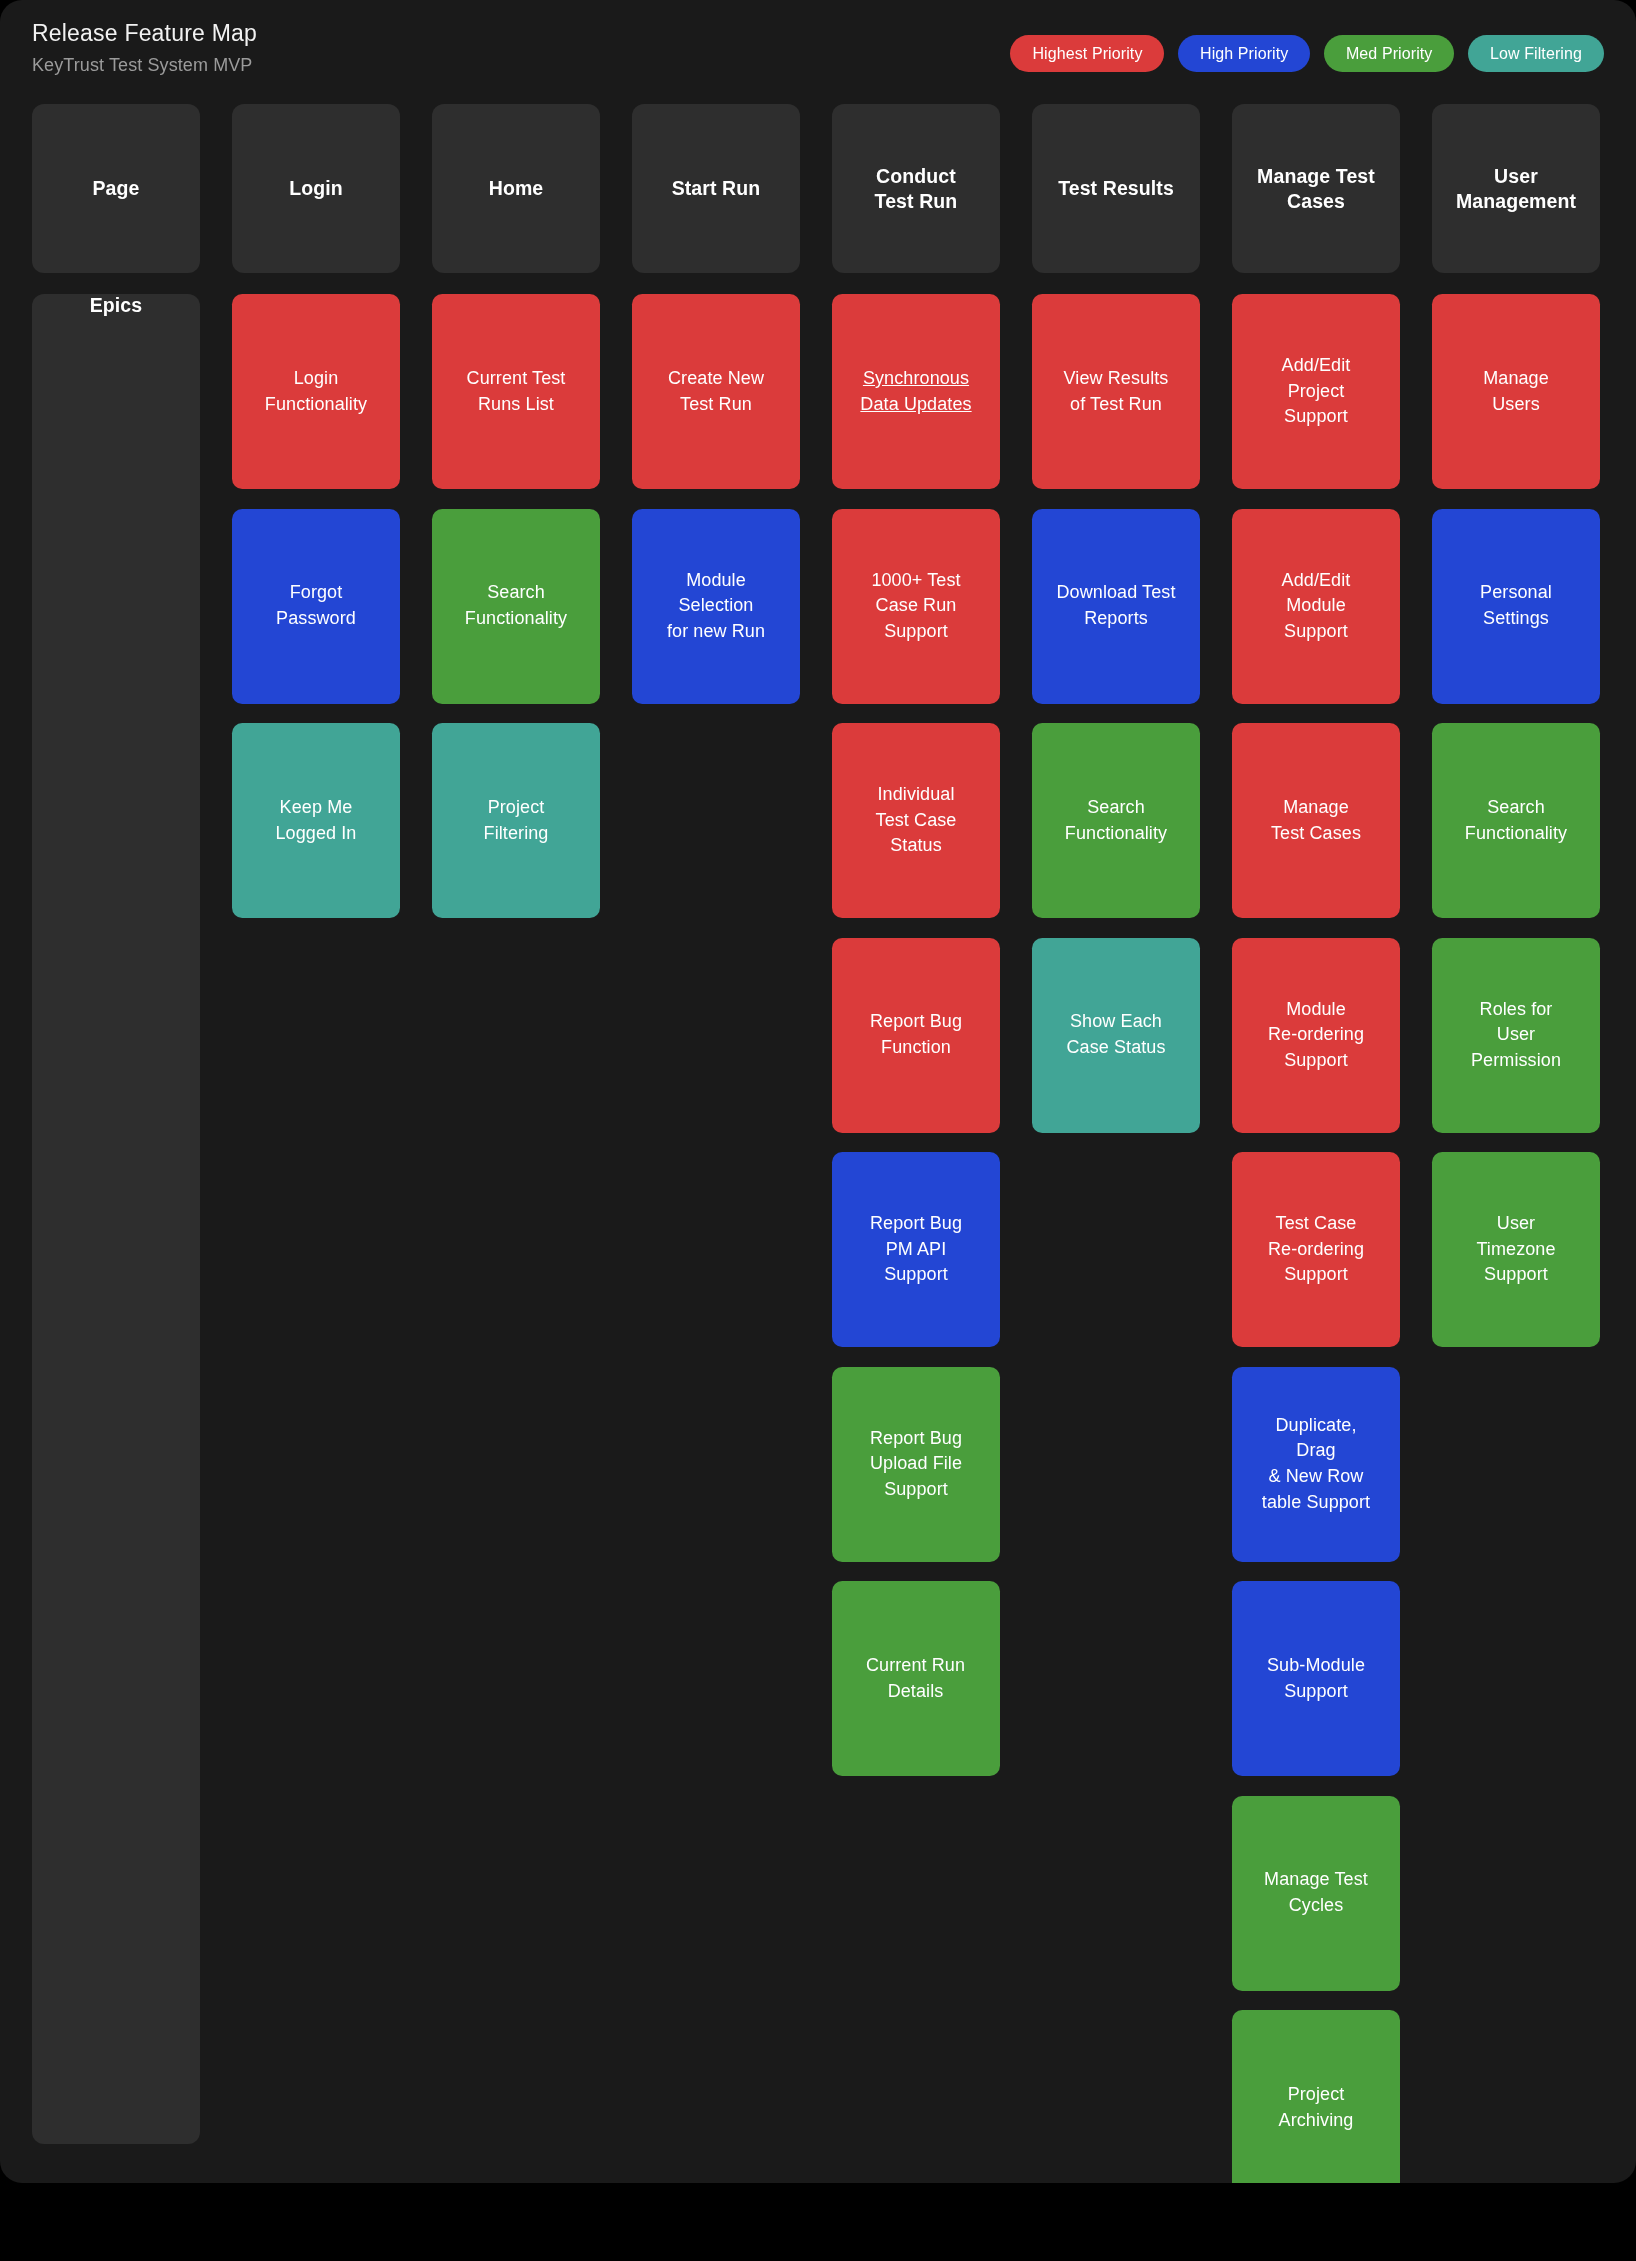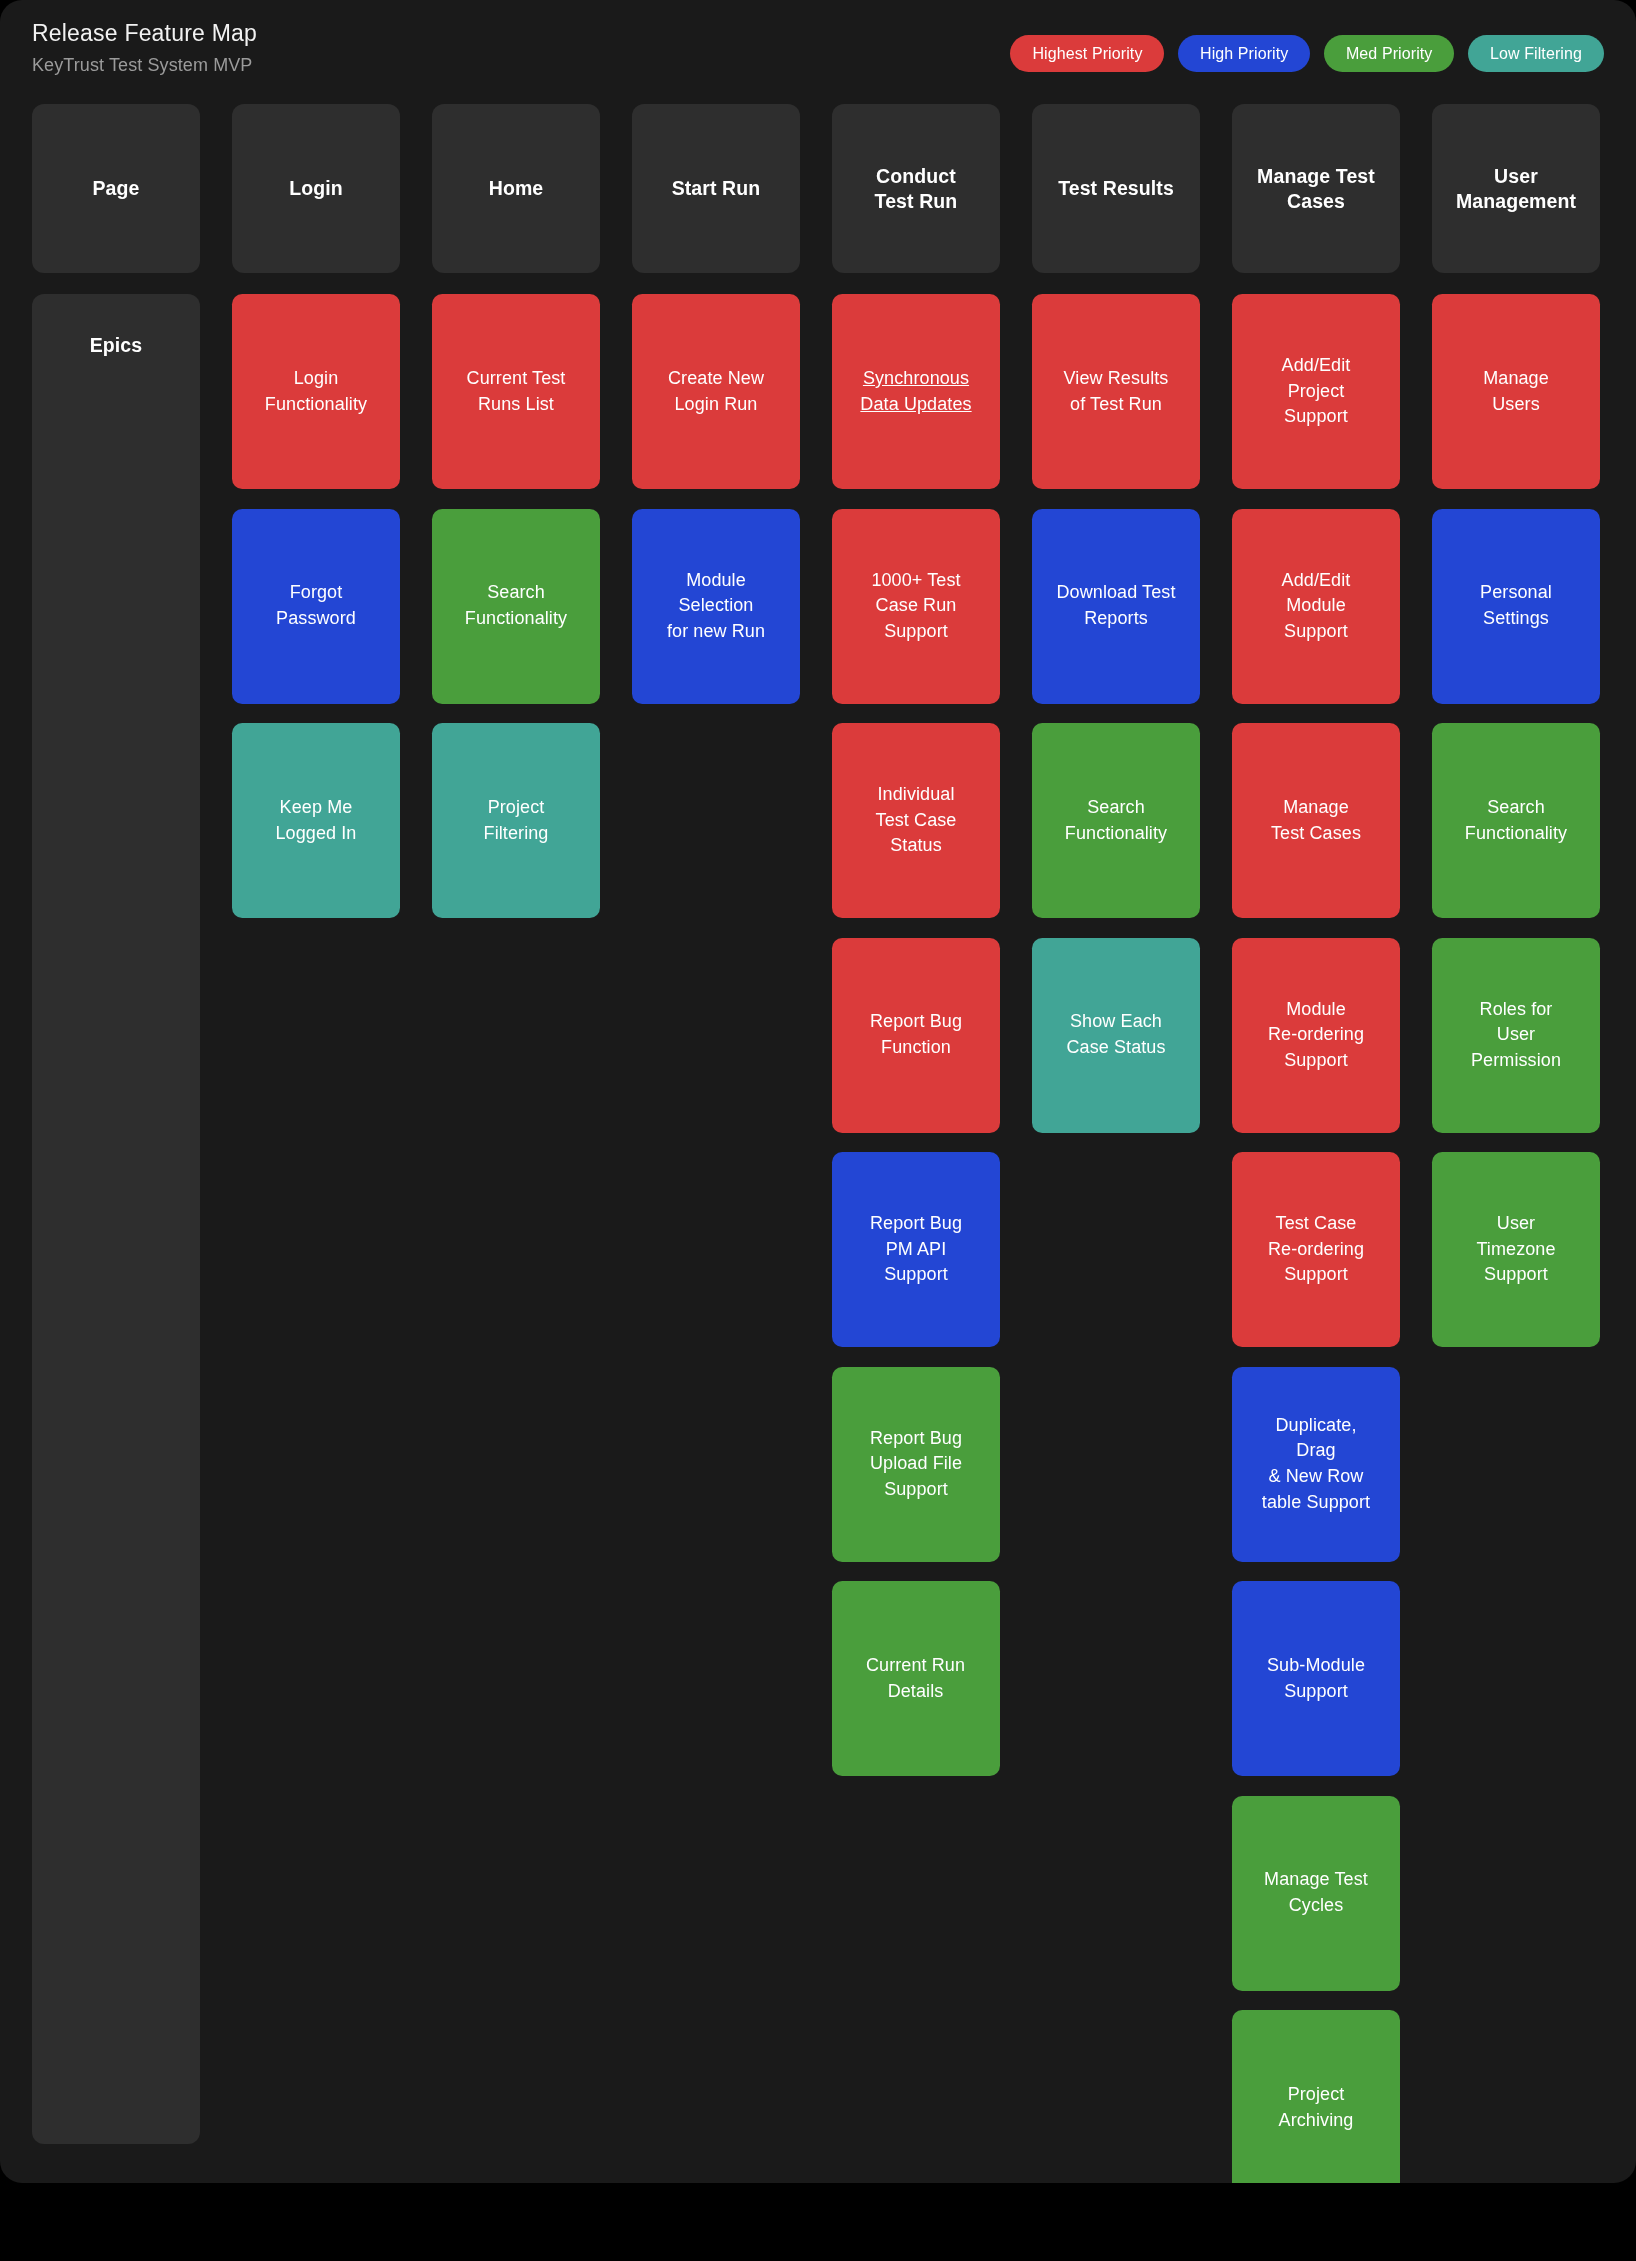--- a/index.html
+++ b/index.html
@@ -102,21 +102,20 @@
   .epics-rail {
     position: absolute;
     left: 0;
     top: 190px;
     width: 168px;
     bottom: 0;
     background: #2e2e2e;
     border-radius: 12px;
     display: flex;
     justify-content: center;
-    padding-top: 40px;
   }
   .epics-label {
     color: #ffffff;
     font-size: 19.5px;
     font-weight: 700;
     letter-spacing: 0.1px;
   }
 
   .cards-area {
     position: absolute;
@@ -188,21 +187,21 @@
       <span class="epics-label">Epics</span>
     </div>
 
     <div class="cards-area">
       <div class="cards-grid" id="cards-grid">
           <div class="card" style="background: rgb(219, 59, 59);">Login
 Functionality</div>
           <div class="card" style="background: rgb(219, 59, 59);">Current Test
 Runs List</div>
           <div class="card" style="background: rgb(219, 59, 59);">Create New
-Login Run</div>
+Test Run</div>
           <div class="card" style="background: rgb(219, 59, 59); text-decoration: underline;">Synchronous
 Data Updates</div>
           <div class="card" style="background: rgb(219, 59, 59);">View Results
 of Test Run</div>
           <div class="card" style="background: rgb(219, 59, 59);">Add/Edit
 Project
 Support</div>
           <div class="card" style="background: rgb(219, 59, 59);">Manage
 Users</div>
           <div class="card" style="background: rgb(35, 70, 212);">Forgot

